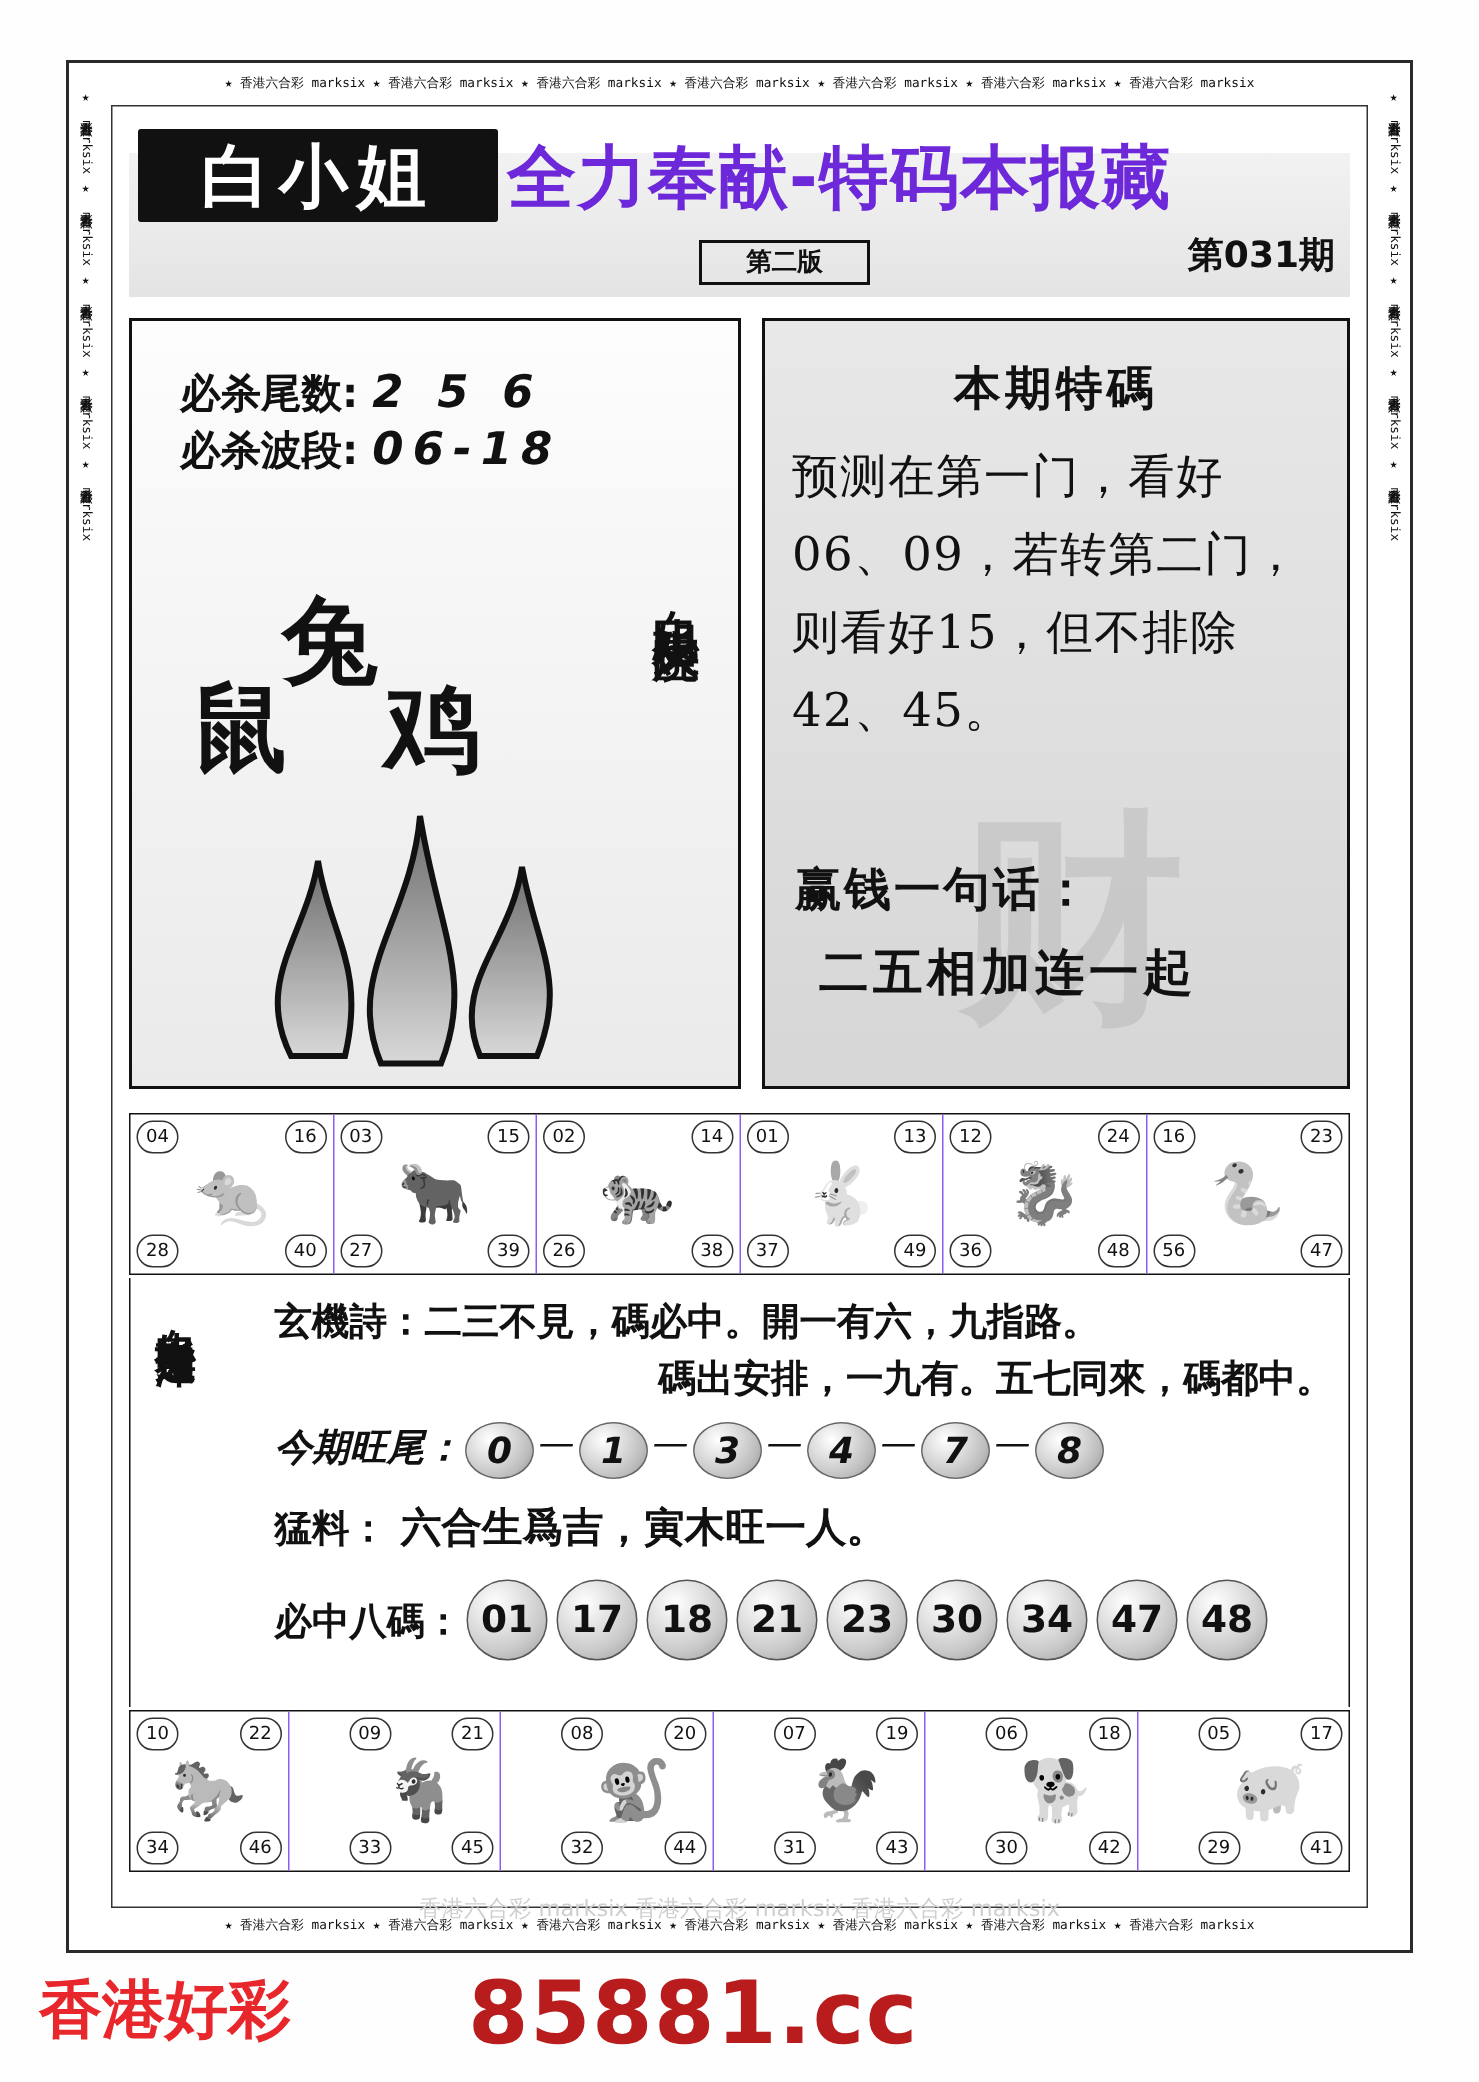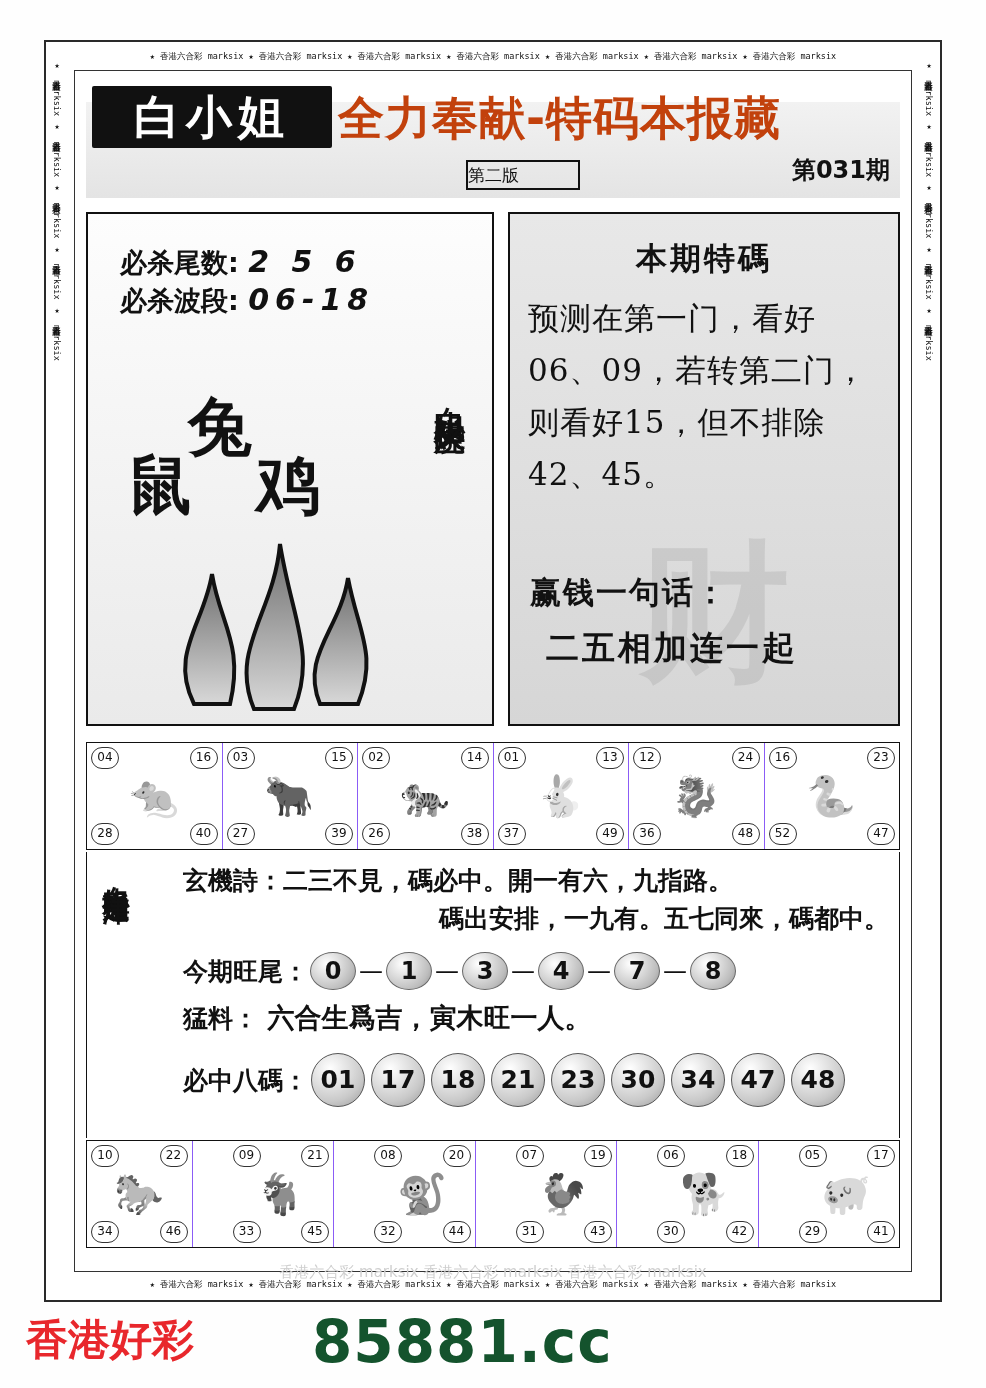--- a/index.html
+++ b/index.html
@@ -57,32 +57,32 @@
     background:#111;
     border-radius:2px;
   }
   .title-box span{
     display:block;color:#fff;font-size:46px;line-height:62px;text-align:center;
     font-weight:bold;font-family:"DejaVu Sans","Liberation Sans",sans-serif;
     letter-spacing:6px;
   }
   .title-main{
     position:absolute;left:252px;top:6px;width:560px;height:60px;
-    font-size:46px;font-weight:bold;line-height:60px;color:#c2410c;
+    font-size:46px;font-weight:bold;line-height:60px;color:#6d28d9;
     letter-spacing:1px;
     font-family:"DejaVu Sans","Liberation Sans",sans-serif;
   }
   .issue{
     position:absolute;right:10px;top:72px;
     font-size:24px;font-weight:bold;color:#111;
   }
   .edition{
     position:absolute;left:380px;top:78px;width:110px;height:26px;
     border:2px solid #111;
-    font-size:17px;font-weight:normal;color:#111;line-height:26px;
+    font-size:17px;font-weight:bold;color:#111;text-align:center;line-height:26px;
   }
   
   .panel-left{
     position:absolute;left:86px;top:212px;width:408px;height:514px;
     border:2px solid #111;
     background:linear-gradient(#fdfdfd,#eaeaea);
     box-sizing:border-box;
     overflow:hidden;
   }
   .kill-line{
@@ -175,21 +175,21 @@
   .row-label{
     font-size:25px;font-weight:bold;color:#111;white-space:nowrap;
   }
   .poem{
     position:absolute;left:96px;top:10px;width:706px;
     font-size:25px;font-weight:bold;line-height:38px;color:#111;
   }
   .poem .l2{display:block;text-align:right;}
   .tailrow{
     position:absolute;left:96px;top:96px;width:706px;height:46px;
-    display:flex;align-items:center;
+    display:flex;align-items:flex-start;font-style:italic;
   }
   .ball-tail{
     width:44px;height:36px;border-radius:50%;
     background:radial-gradient(circle at 35% 30%,#ffffff,#bdbdbd 70%,#8e8e8e);
     border:1px solid #666;
     font-size:24px;line-height:36px;text-align:center;color:#111;font-weight:bold;
     margin:0 2px;
   }
   .dash{font-size:24px;color:#111;margin:0 1px;}
   .hotrow{
@@ -211,21 +211,21 @@
   .bottom-text{
     position:absolute;left:0;bottom:8px;width:100%;height:72px;margin-top:16px;
   }
   .bt-cn{
     position:absolute;left:26px;bottom:12px;
     font-size:42px;font-weight:bold;color:#e8272c;
     font-family:"DejaVu Sans","Liberation Sans",sans-serif;
   }
   .bt-url{
     position:absolute;left:312px;bottom:4px;
-    font-size:58px;font-weight:bold;color:#14532d;
+    font-size:58px;font-weight:bold;color:#b91c1c;
     font-family:"DejaVu Sans","Liberation Sans",sans-serif;
     letter-spacing:1px;
   }
   .faint-line{
     position:absolute;left:86px;top:1258px;width:814px;height:28px;
     font-size:15px;color:#cfcfcf;text-align:center;line-height:28px;
     overflow:hidden;
   }
 </style>
 </head>
@@ -321,21 +321,21 @@
     <div class="zcell">
       <div class="num n-tl">12</div>
       <div class="num n-tr">24</div>
       <div class="num n-bl">36</div>
       <div class="num n-br">48</div>
       <div class="animal">🐉</div>
     </div>
     <div class="zcell">
       <div class="num n-tl">16</div>
       <div class="num n-tr">23</div>
-      <div class="num n-bl">52</div>
+      <div class="num n-bl">56</div>
       <div class="num n-br">47</div>
       <div class="animal">🐍</div>
     </div>
   </div>
 
   <div class="mid">
     <div class="mid-side">白小姐指点迷津</div>
 
     <div class="poem">
       <span class="row-label">玄機詩：</span><span>二三不見，碼必中。開一有六，九指路。</span>

